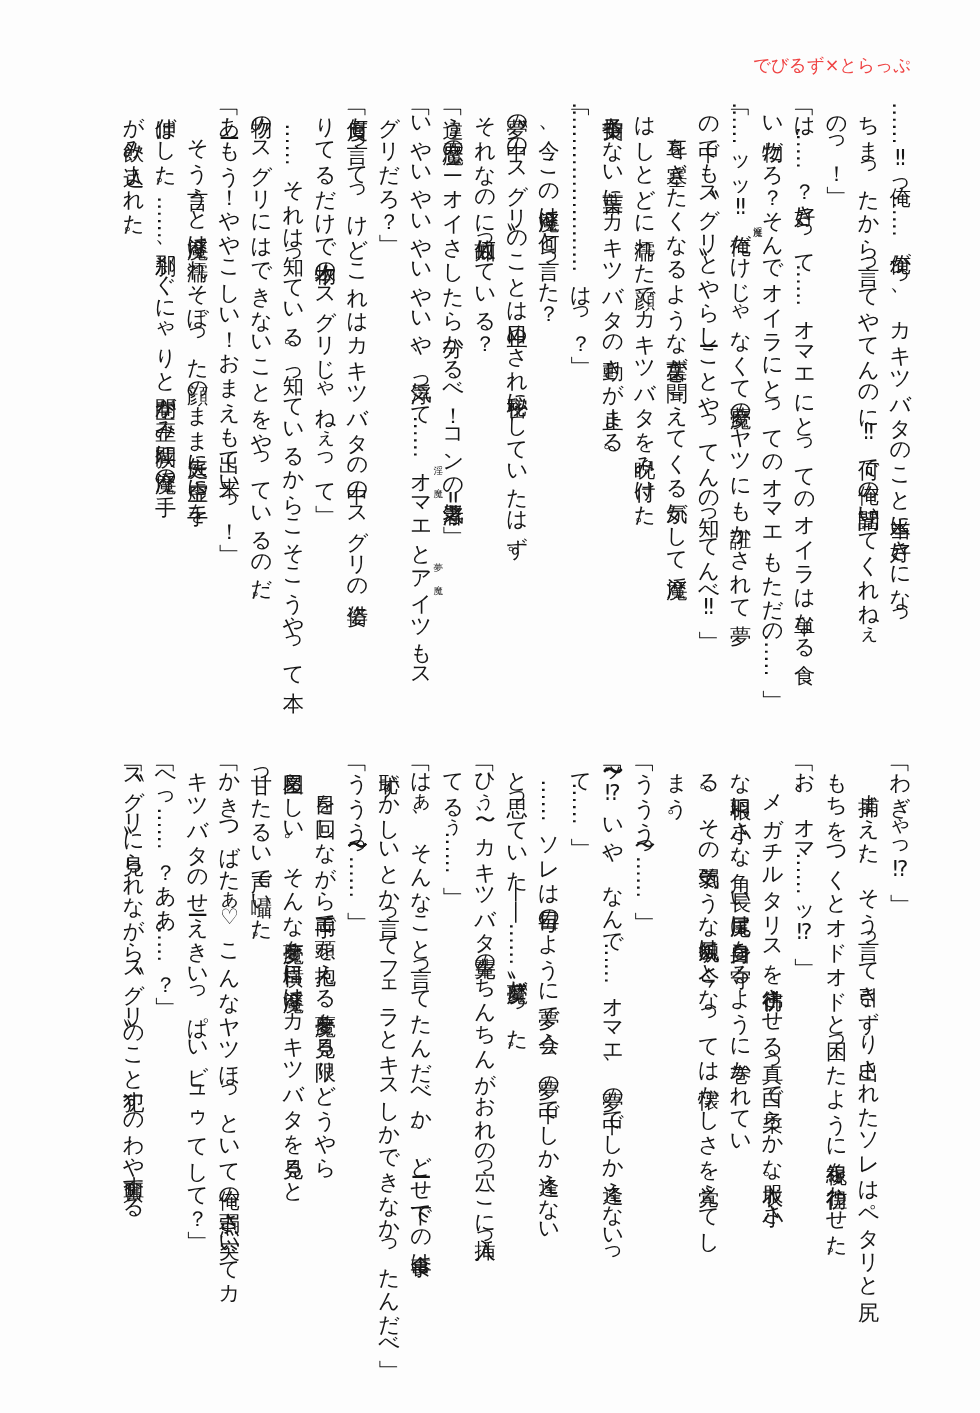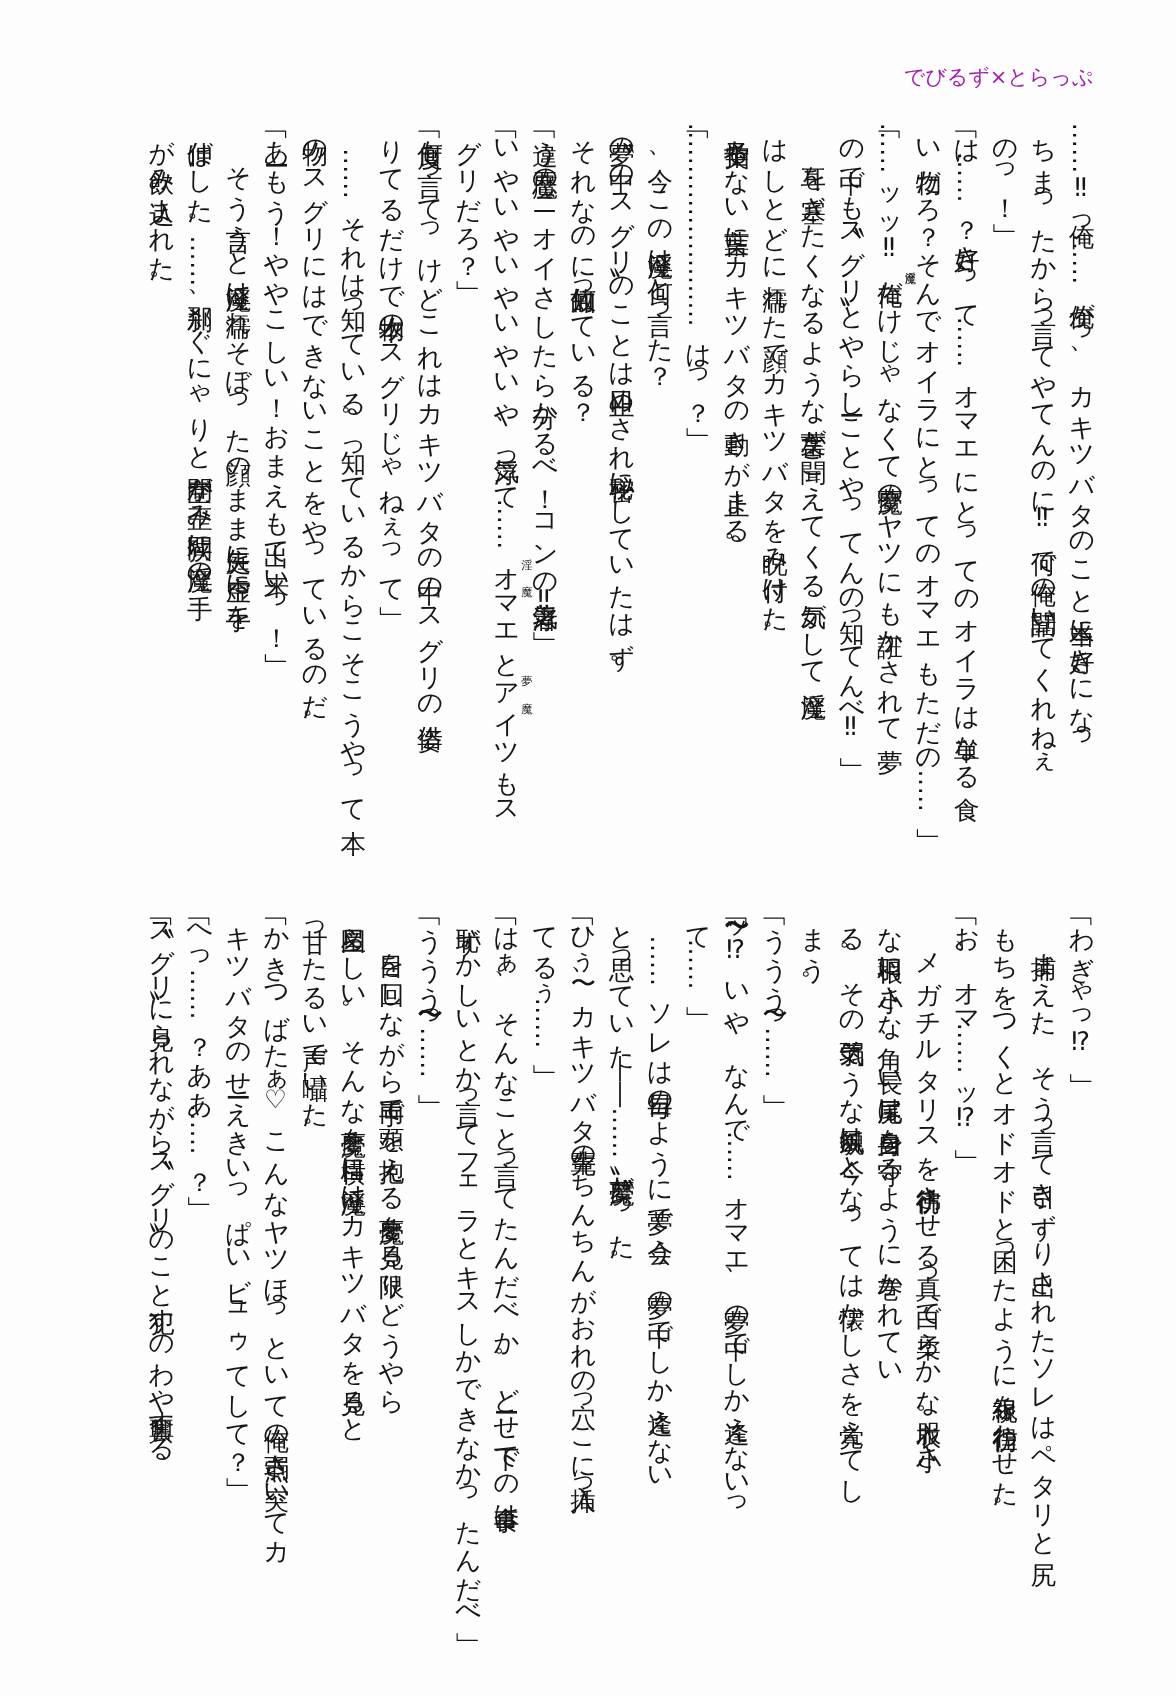--- a/index.html
+++ b/index.html
@@ -13,21 +13,21 @@
     font-family: "DejaVu Sans", sans-serif;
   }
   .page { position: absolute; left: 0; top: 0; width: 980px; height: 1413px; }
   .running-title {
     position: absolute;
     top: 55px;
     right: 69px;
     font-size: 17.5px;
     line-height: 20px;
     white-space: nowrap;
-    color: #a21caf;
+    color: #ef4444;
   }
   .block {
     position: absolute;
     right: 64px;
     width: 799px;
     height: 585px;
     display: flex;
     flex-direction: row-reverse;
   }
   .block.upper { top: 102px; }

